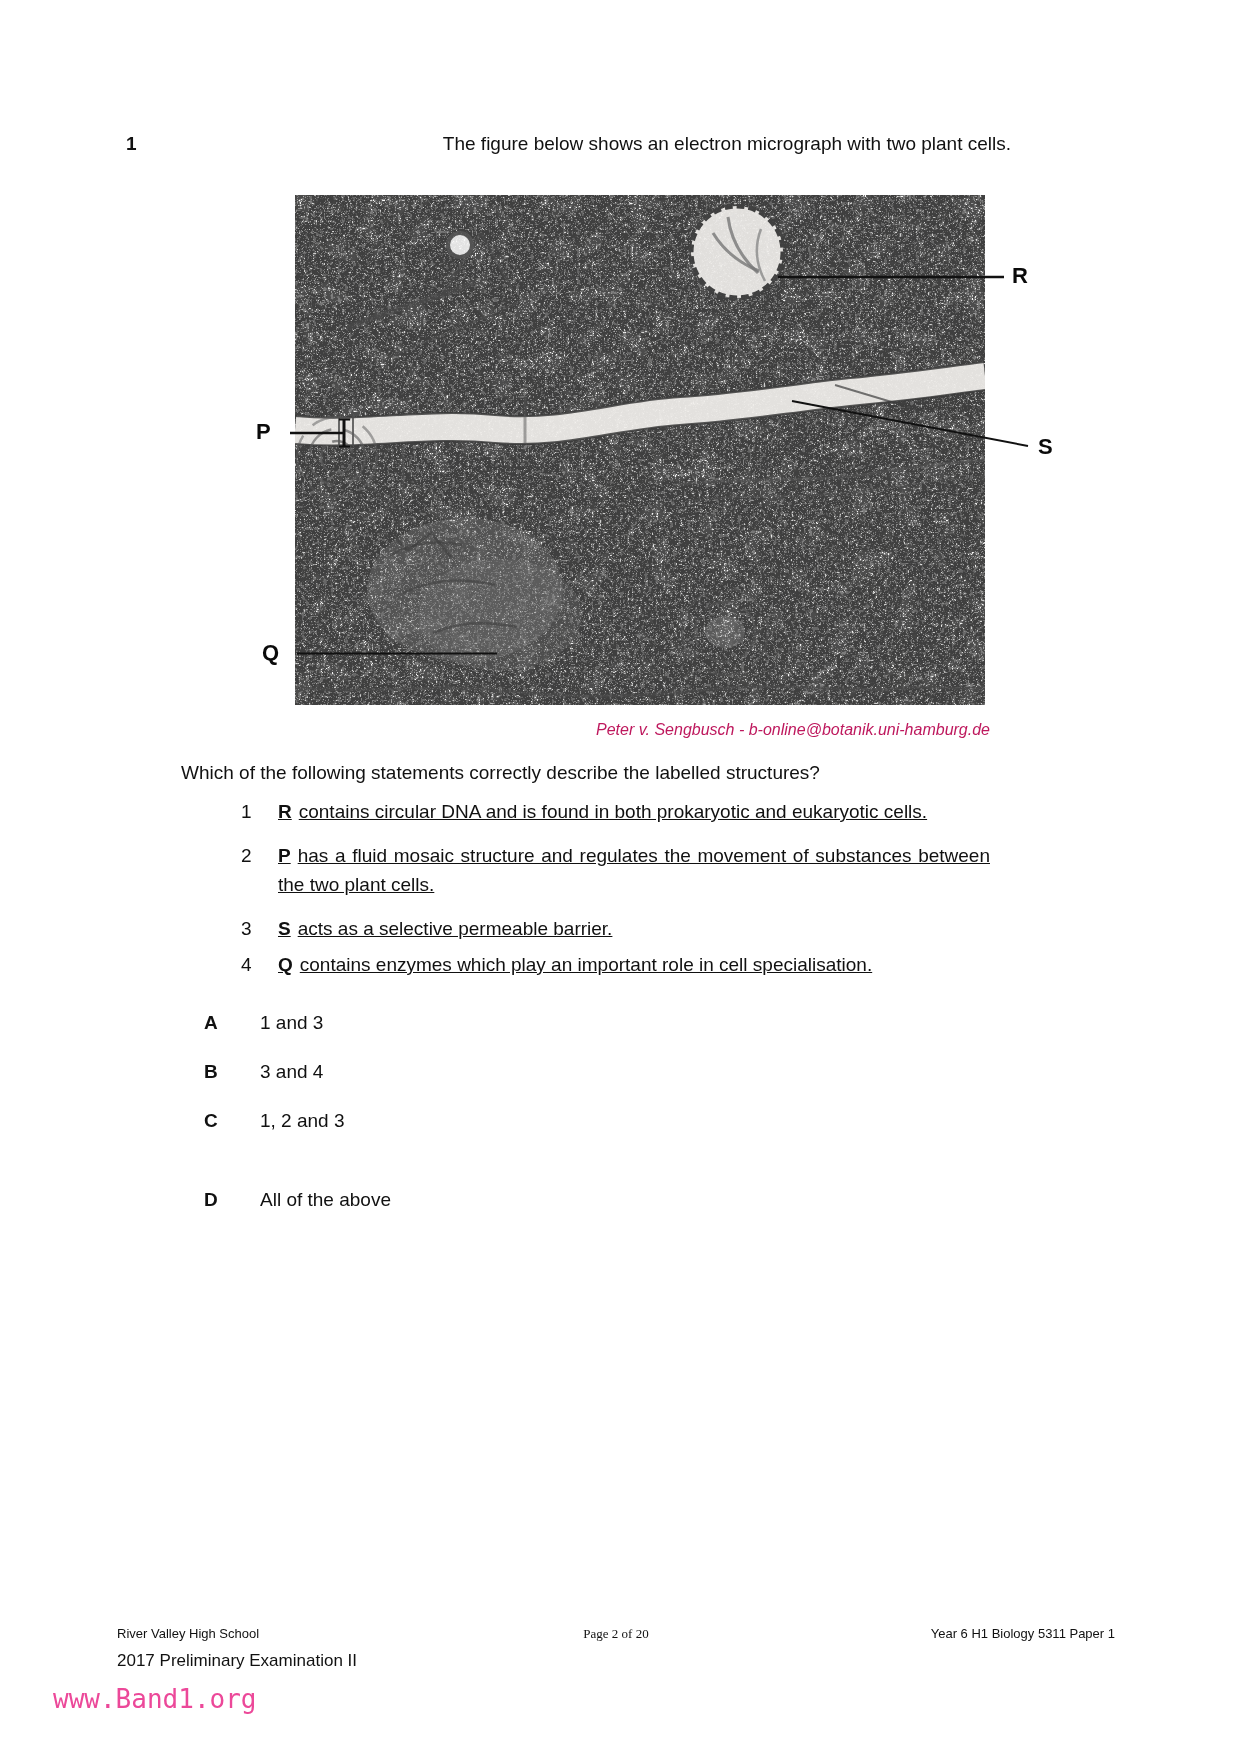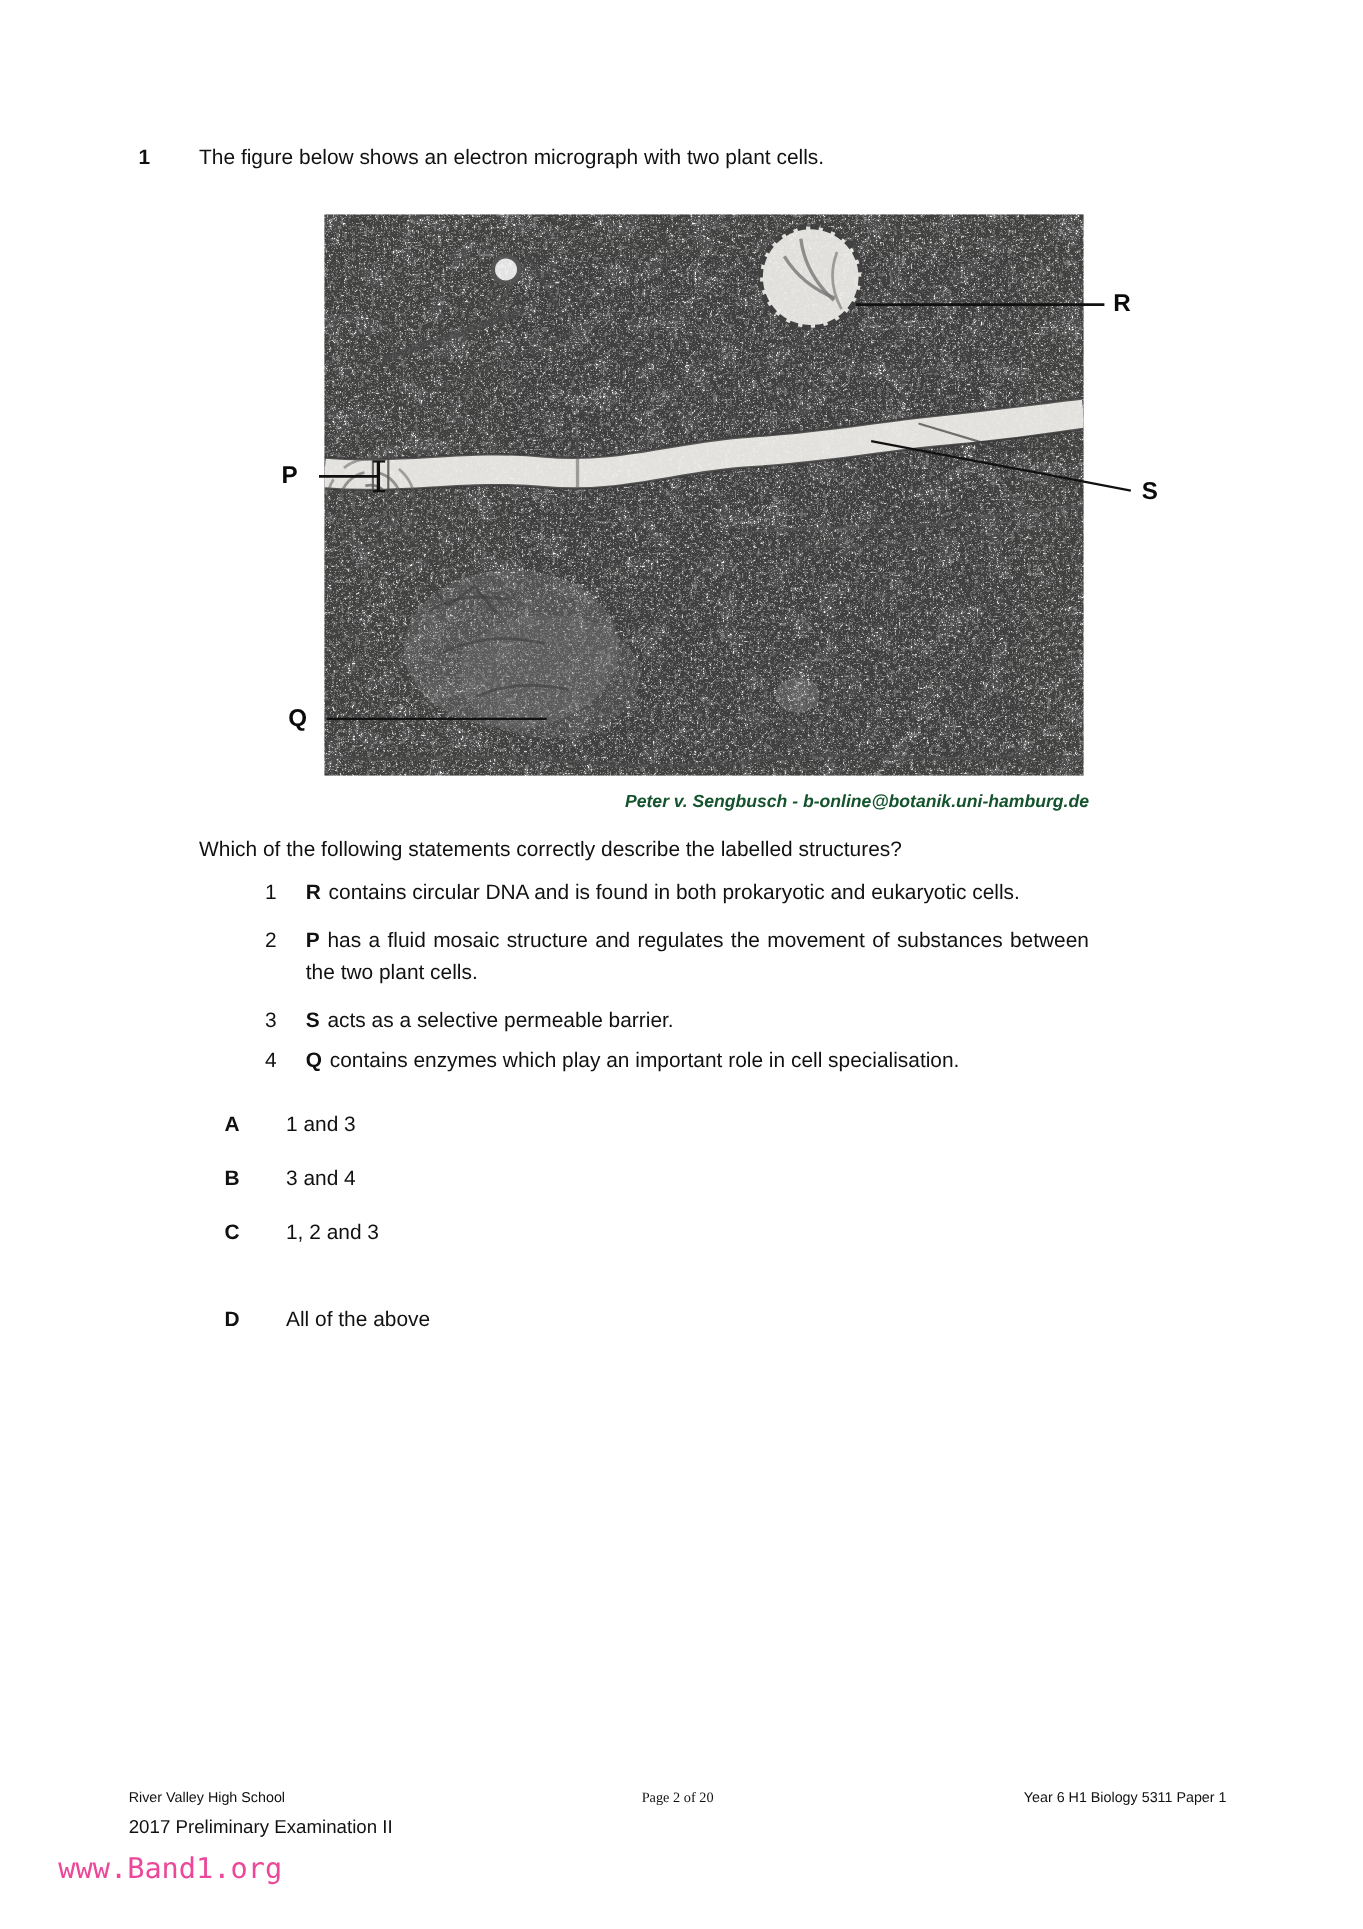--- a/index.html
+++ b/index.html
@@ -7,40 +7,40 @@
     position:relative;
     width:1239px;height:1754px;
     background:#ffffff;
     font-family:"Liberation Sans", sans-serif;
     color:#111;
     overflow:hidden;
   }
   .abs{position:absolute;}
   
   .q-num{left:126px;top:131px;font-size:19px;font-weight:bold;line-height:25px;}
-  .q-text{left:181px;top:131px;width:830px;font-size:19px;line-height:25px;}
+  .q-text{left:181px;top:131px;width:830px;font-size:19px;line-height:25px;text-align:right;}
   
   .figure{left:295px;top:195px;width:690px;height:510px;}
   .figure svg{display:block;width:690px;height:510px;}
   
   .struct-label{font-size:22px;font-weight:bold;color:#0a0a0a;line-height:22px;}
   .label-r{left:1012px;top:265px;}
   .label-p{left:256px;top:421px;}
   .label-s{left:1038px;top:436px;}
   .label-q{left:262px;top:642px;}
   .leader-overlay{left:0;top:0;width:1239px;height:780px;pointer-events:none;}
   
   .attribution{left:560px;top:719px;width:430px;text-align:right;
-    font-size:16px;font-style:italic;color:#14532d;line-height:21px;font-weight:bold;}
+    font-size:16px;font-style:italic;color:#be185d;line-height:21px;}
   
   .stem{left:181px;top:760px;width:840px;font-size:19px;line-height:25px;}
   
   .stmt{left:241px;width:749px;font-size:19px;line-height:29px;}
   .stmt-num{position:absolute;left:0;top:0;}
-  .stmt-body{margin-left:37px;width:712px;text-align:justify;}
+  .stmt-body{margin-left:37px;width:712px;text-align:justify;text-decoration:underline;}
   .subj{font-weight:bold;margin-right:7px;}
   .stmt-1{top:797px;}
   .stmt-2{top:841px;}
   .stmt-3{top:914px;}
   .stmt-4{top:950px;}
   
   .opt{left:204px;font-size:19px;line-height:25px;}
   .opt-letter{display:inline-block;width:56px;font-weight:bold;}
   .opt-a{top:1010px;}
   .opt-b{top:1059px;}

